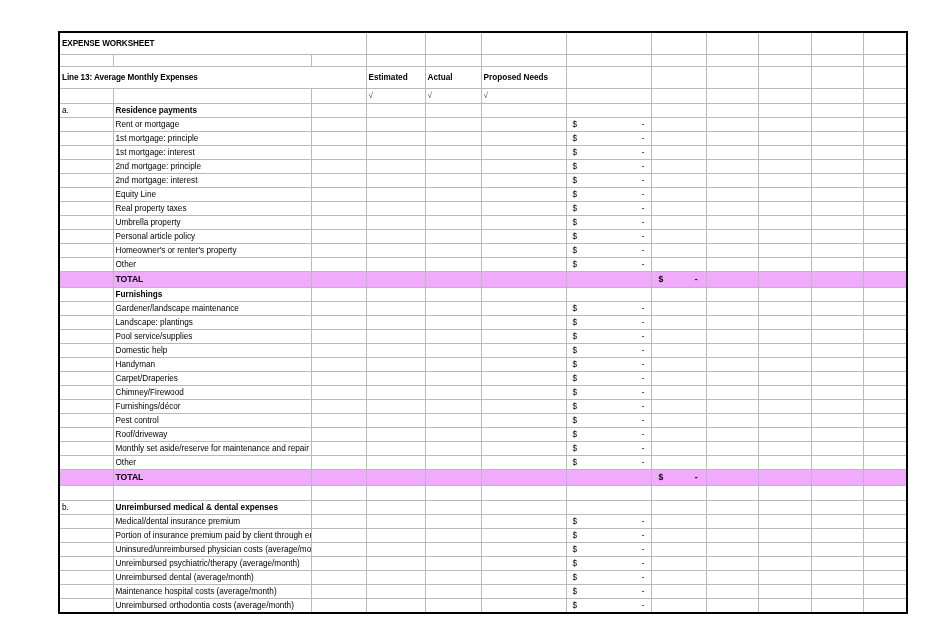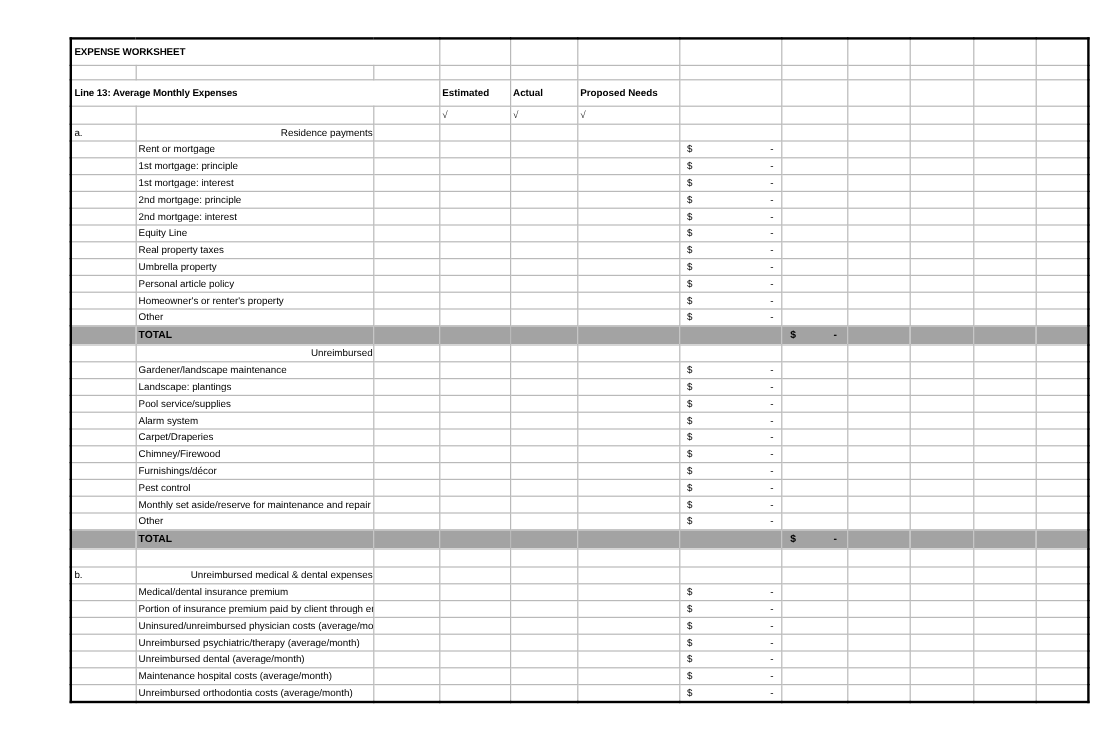--- a/index.html
+++ b/index.html
@@ -61,23 +61,22 @@
   .t-big {
     font-size: 11.5px;
     font-weight: bold;
     letter-spacing: -0.1px;
   }
   .t-hdr {
     font-size: 8.6px;
     font-weight: bold;
   }
   .t-bold {
-    font-weight: normal;
+    font-weight: bold;
     font-size: 8.6px;
-    text-align: right;
   }
   .t-letter { font-size: 8.2px; }
   .chk {
     font-size: 9px;
     font-family: "Liberation Serif", serif;
   }
 
   
   td.merge-title {
     border-right: 1px solid #b9b9b9;
@@ -102,21 +101,21 @@
     justify-content: space-between;
     align-items: center;
     height: 100%;
     padding: 0 6px 0 4px;
     box-sizing: border-box;
   }
   .money-sym { font-size: 8.2px; }
   .money-val { font-size: 8.2px; }
 
   
-  tr.r-total td { background: #a3a3a3; height: 15px; line-height: 15px; }
+  tr.r-total td { background: #f0abfc; height: 15px; line-height: 15px; }
   tr.r-total td.total-label { font-weight: bold; font-size: 8.6px; }
   td.total-money {
     background: #ffff00;
     padding: 0;
     border: 2px solid #000;
   }
   td.total-money .money-inner { padding: 0 8px 0 5px; }
   td.total-money .money-sym,
   td.total-money .money-val { font-weight: bold; font-size: 8.6px; }
 </style>
@@ -429,21 +428,21 @@
               <span class="money-val">-</span>
             </div>
           </td>
           <td></td>
           <td></td>
           <td></td>
           <td></td>
         </tr>
         <tr>
           <td class="t-letter"></td>
-          <td class="t-bold">Unreimbursed</td>
+          <td class="t-bold">Furnishings</td>
           <td></td>
           <td></td>
           <td></td>
           <td></td>
           <td></td>
           <td></td>
           <td></td>
           <td></td>
           <td></td>
           <td></td>
@@ -500,21 +499,40 @@
             </div>
           </td>
           <td></td>
           <td></td>
           <td></td>
           <td></td>
           <td></td>
         </tr>
         <tr>
           <td></td>
-          <td>Alarm system</td>
+          <td>Domestic help</td>
+          <td></td>
+          <td></td>
+          <td></td>
+          <td></td>
+          <td class="money">
+            <div class="money-inner">
+              <span class="money-sym">$</span>
+              <span class="money-val">-</span>
+            </div>
+          </td>
+          <td></td>
+          <td></td>
+          <td></td>
+          <td></td>
+          <td></td>
+        </tr>
+        <tr>
+          <td></td>
+          <td>Handyman</td>
           <td></td>
           <td></td>
           <td></td>
           <td></td>
           <td class="money">
             <div class="money-inner">
               <span class="money-sym">$</span>
               <span class="money-val">-</span>
             </div>
           </td>
@@ -577,20 +595,39 @@
           </td>
           <td></td>
           <td></td>
           <td></td>
           <td></td>
           <td></td>
         </tr>
         <tr>
           <td></td>
           <td>Pest control</td>
+          <td></td>
+          <td></td>
+          <td></td>
+          <td></td>
+          <td class="money">
+            <div class="money-inner">
+              <span class="money-sym">$</span>
+              <span class="money-val">-</span>
+            </div>
+          </td>
+          <td></td>
+          <td></td>
+          <td></td>
+          <td></td>
+          <td></td>
+        </tr>
+        <tr>
+          <td></td>
+          <td>Roof/driveway</td>
           <td></td>
           <td></td>
           <td></td>
           <td></td>
           <td class="money">
             <div class="money-inner">
               <span class="money-sym">$</span>
               <span class="money-val">-</span>
             </div>
           </td>

